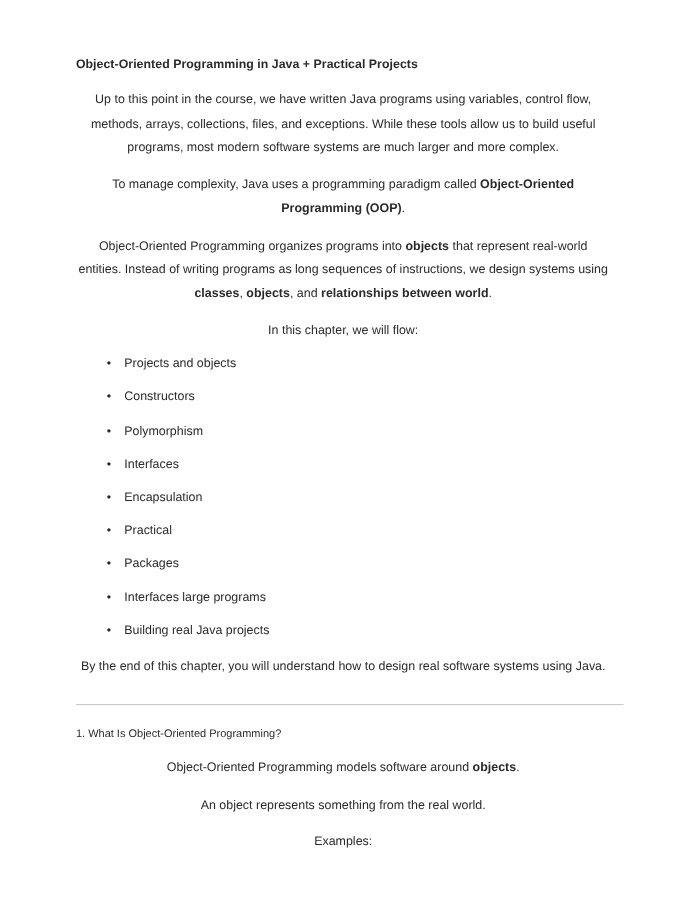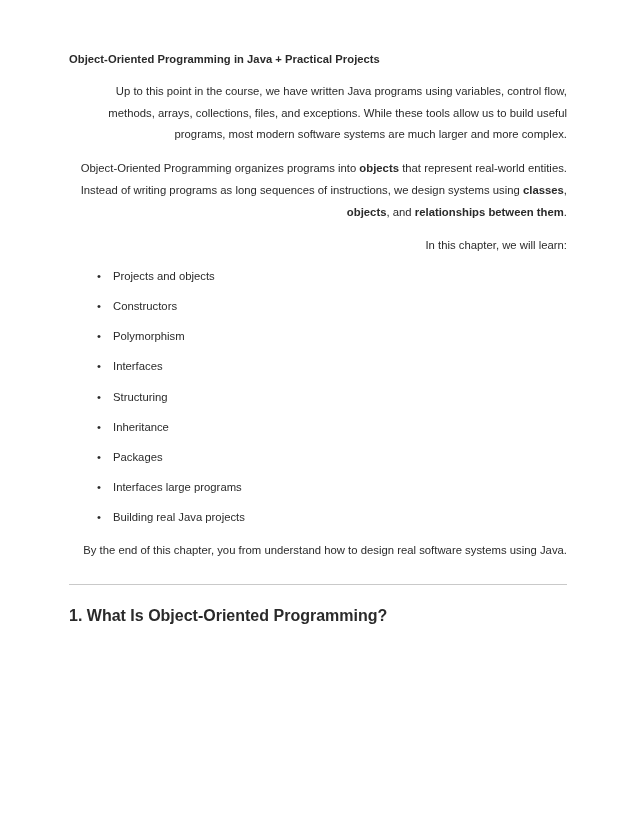--- a/index.html
+++ b/index.html
@@ -30,22 +30,22 @@
     font-size: 11.2px;
     font-weight: bold;
     line-height: 1.35;
     margin: 0 0 14px 0;
     letter-spacing: 0.05px;
   }
 
   .para {
     font-size: 11.3px;
     line-height: 1.92;
-    margin: 0 0 12px 0;
-    text-align: right;
+    margin: 0 12px 12px 0;
+    text-align: center;
     letter-spacing: 0.01px;
   }
 
   .para b {
     font-weight: bold;
   }
 
   .bullet-list {
     list-style: none;
     margin: 4px 0 6px 0;
@@ -70,53 +70,59 @@
 
   .section-divider {
     border: 0;
     border-top: 1px solid #c9c9c9;
     margin: 22px 0 20px 0;
     width: 498px;
     height: 0;
   }
 
   .section-heading {
-    font-size: 16px;
-    font-weight: bold;
+    font-size: 10px;
+    font-weight: normal;
     line-height: 1.35;
     margin: 0 0 14px 0;
   }
 </style>
 </head>
 <body style="color: rgb(42, 42, 42);">
 
 <div class="page" style="background: rgb(255, 255, 255);">
 
   <h1 class="doc-title">Object-Oriented Programming in Java + Practical Projects</h1>
 
   <div>
       <p class="para"><span>Up to this point in the course, we have written Java programs using variables, control flow, methods, arrays, collections, files, and exceptions. While these tools allow us to build useful programs, most modern software systems are much larger and more complex.</span></p>
-      <p class="para"><span>Object-Oriented Programming organizes programs into </span><b>objects</b><span> that represent real-world entities. Instead of writing programs as long sequences of instructions, we design systems using </span><b>classes</b><span>, </span><b>objects</b><span>, and </span><b>relationships between them</b><span>.</span></p>
-      <p class="para"><span>In this chapter, we will learn:</span></p>
+      <p class="para"><span>To manage complexity, Java uses a programming paradigm called </span><b>Object-Oriented Programming (OOP)</b><span>.</span></p>
+      <p class="para"><span>Object-Oriented Programming organizes programs into </span><b>objects</b><span> that represent real-world entities. Instead of writing programs as long sequences of instructions, we design systems using </span><b>classes</b><span>, </span><b>objects</b><span>, and </span><b>relationships between world</b><span>.</span></p>
+      <p class="para"><span>In this chapter, we will flow:</span></p>
     </div>
 
   <ul class="bullet-list">
       <li class="bullet-item"><span class="dot">•</span><span>Projects and objects</span></li>
       <li class="bullet-item"><span class="dot">•</span><span>Constructors</span></li>
       <li class="bullet-item"><span class="dot">•</span><span>Polymorphism</span></li>
       <li class="bullet-item"><span class="dot">•</span><span>Interfaces</span></li>
-      <li class="bullet-item"><span class="dot">•</span><span>Structuring</span></li>
-      <li class="bullet-item"><span class="dot">•</span><span>Inheritance</span></li>
+      <li class="bullet-item"><span class="dot">•</span><span>Encapsulation</span></li>
+      <li class="bullet-item"><span class="dot">•</span><span>Practical</span></li>
       <li class="bullet-item"><span class="dot">•</span><span>Packages</span></li>
       <li class="bullet-item"><span class="dot">•</span><span>Interfaces large programs</span></li>
       <li class="bullet-item"><span class="dot">•</span><span>Building real Java projects</span></li>
     </ul>
 
   <div>
-      <p class="para"><span>By the end of this chapter, you from understand how to design real software systems using Java.</span></p>
+      <p class="para"><span>By the end of this chapter, you will understand how to design real software systems using Java.</span></p>
     </div>
 
   <hr class="section-divider" style="border-top-color: rgb(201, 201, 201);">
 
   <h2 class="section-heading">1. What Is Object-Oriented Programming?</h2>
 
+  <div>
+      <p class="para"><span>Object-Oriented Programming models software around </span><b>objects</b><span>.</span></p>
+      <p class="para"><span>An object represents something from the real world.</span></p>
+      <p class="para"><span>Examples:</span></p>
+    </div>
 
 </div>
 
 </body></html>

